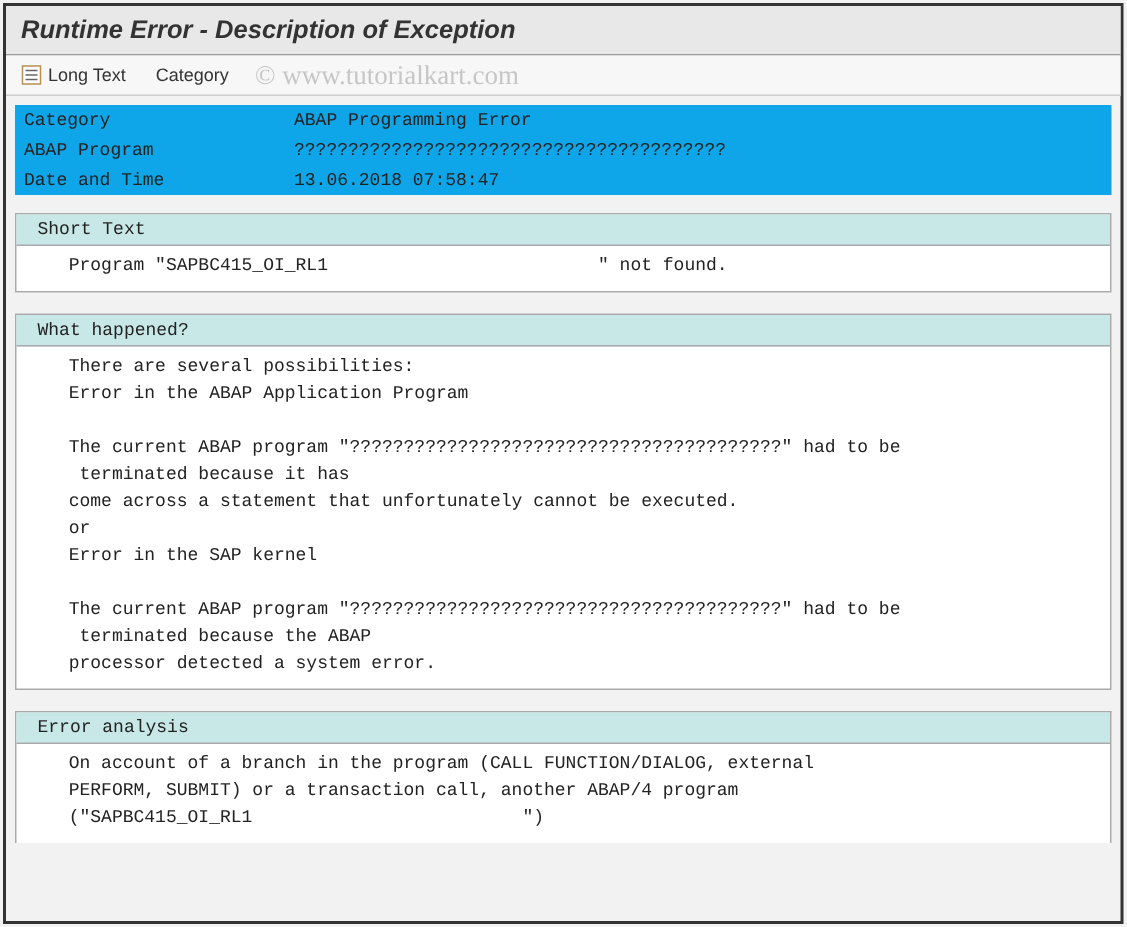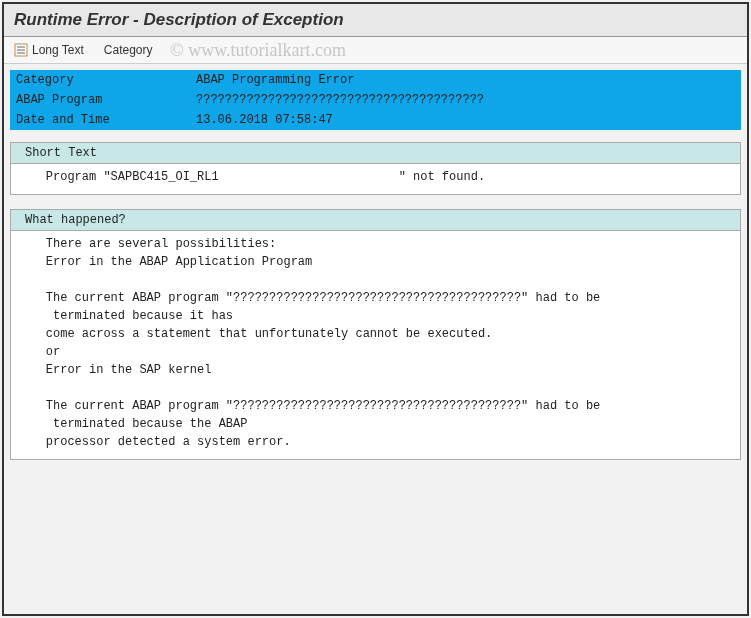--- a/index.html
+++ b/index.html
@@ -159,16 +159,22 @@
      terminated because it has
     come across a statement that unfortunately cannot be executed.
     or
     Error in the SAP kernel
 
     The current ABAP program "????????????????????????????????????????" had to be
      terminated because the ABAP
     processor detected a system error.</div>
     </div>
 
+    <div class="section" style="margin-bottom:0;border-bottom:none;">
+      <div class="section-header">Error analysis</div>
+      <div class="section-body">    On account of a branch in the program (CALL FUNCTION/DIALOG, external
+    PERFORM, SUBMIT) or a transaction call, another ABAP/4 program
+    ("SAPBC415_OI_RL1                         ")</div>
+    </div>
   </div>
 </div>
 
 <div class="watermark">© www.tutorialkart.com</div>
 
 </body></html>

